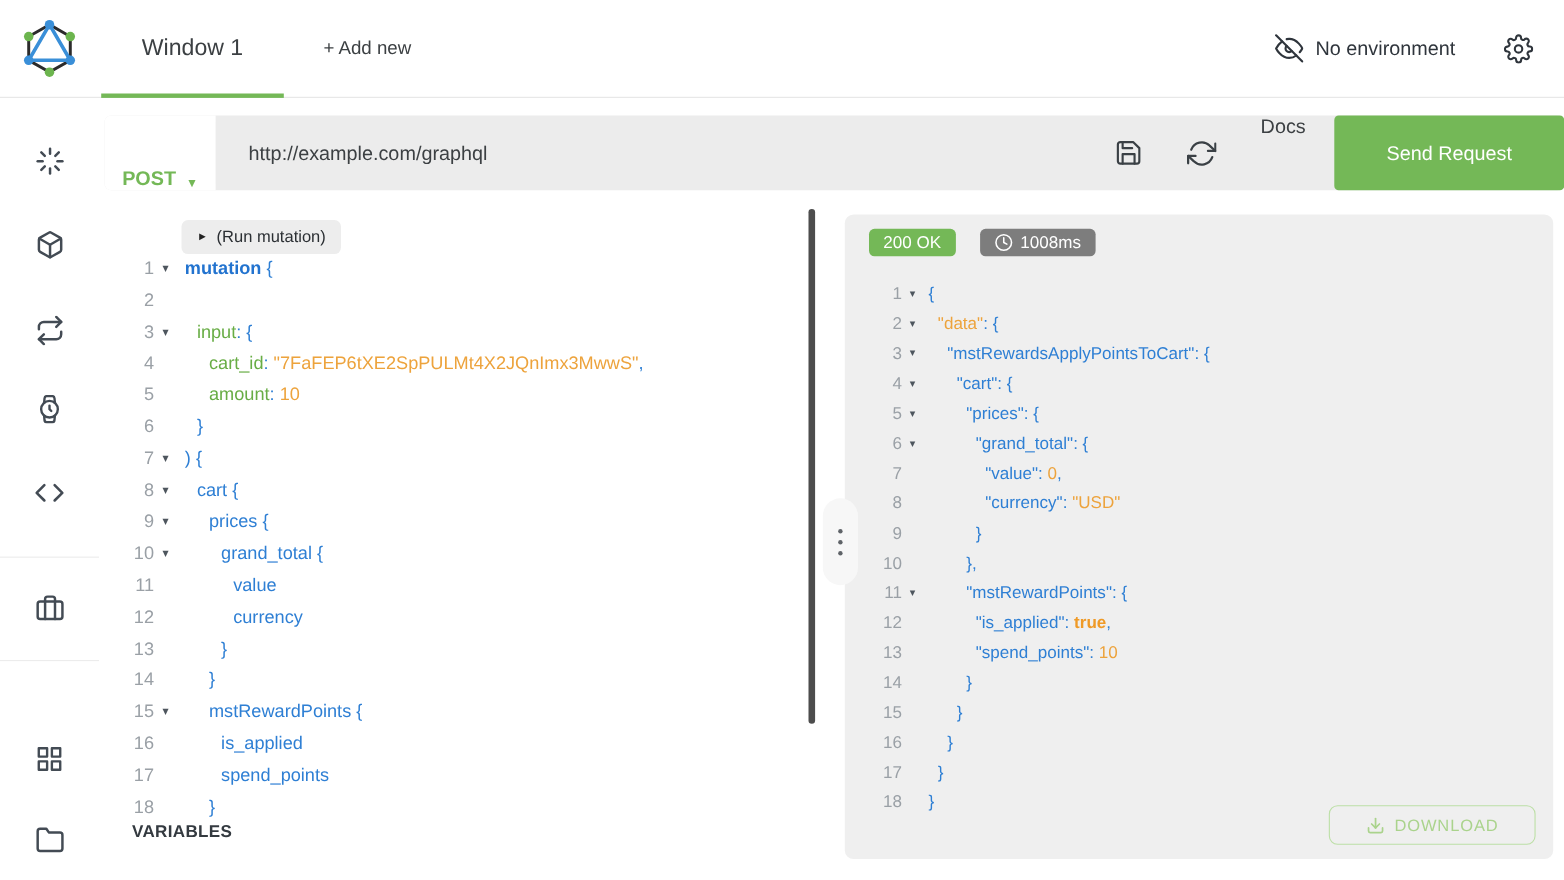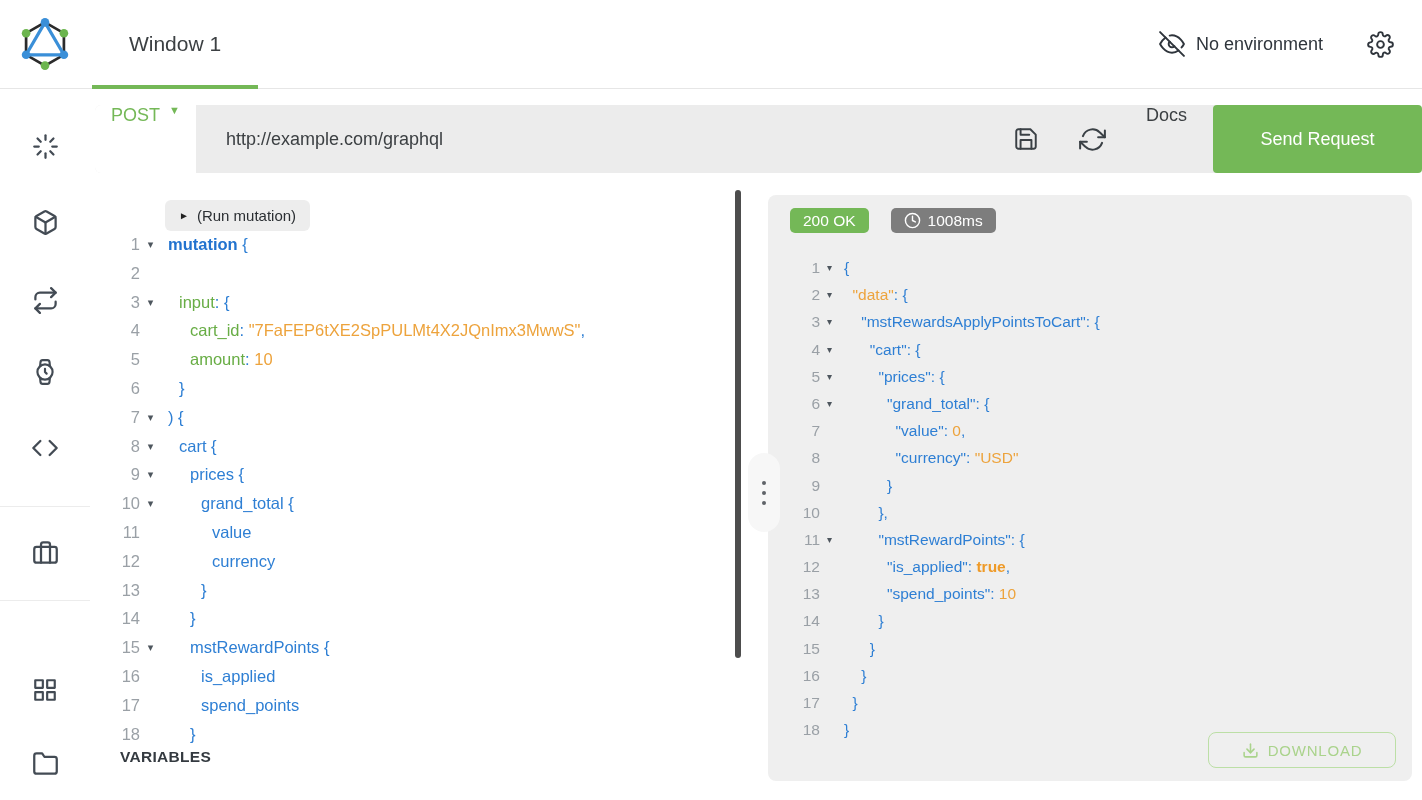--- a/index.html
+++ b/index.html
@@ -27,22 +27,22 @@
 
   
   .sidebar{position:absolute;left:0;top:90px;width:90px;height:710px;background:#fff;}
   .sb-btn{position:absolute;left:25px;width:40px;height:40px;display:flex;align-items:center;
     justify-content:center;cursor:pointer;}
   .sb-divider{position:absolute;left:0;width:90px;height:1px;background:#ececec;}
 
   
   .urlbar{position:absolute;left:95px;top:105px;width:1327px;height:68px;background:var(--bar-bg);
     border-radius:6px;display:flex;align-items:stretch;}
-  .method{width:101px;background:#fff;border-radius:6px 0 0 6px;display:flex;align-items:flex-start;
-    justify-content:center;gap:9px;color:var(--brand-green);font-size:18px;cursor:pointer;flex:none;}
+  .method{width:101px;background:#fff;border-radius:6px 0 0 6px;display:flex;align-items:flex-end;
+    justify-content:center;gap:9px;color:var(--brand-green);font-size:18px;cursor:pointer;flex:none;font-weight:bold;}
   .method .caret{font-size:11px;line-height:1;}
   .url-field{flex:1;display:flex;align-items:center;}
   .url-field input{width:100%;border:none;background:transparent;outline:none;font-size:18px;
     color:var(--ink);padding-left:30px;font-family:"Liberation Sans", sans-serif;}
   .bar-actions{display:flex;gap:40px;margin-right:26px;flex:none;}
   .bar-icon{display:flex;align-items:center;cursor:pointer;}
   .docs{font-size:18px;cursor:pointer;}
   .send-btn{flex:none;width:209px;border:none;background:var(--brand-green);color:#fff;
     font-size:18px;border-radius:4px;cursor:pointer;font-family:"Liberation Sans", sans-serif;}
 
@@ -122,20 +122,23 @@
         <g fill="#6cb54e">
           <circle cx="15" cy="30" r="8"></circle>
             <circle cx="85" cy="30" r="8"></circle>
             <circle cx="50" cy="90" r="8"></circle>
         </g>
       </svg>
     </div>
     <div class="tab">
       <span>Window 1</span>
       <span class="underline"></span>
+    </div>
+    <div class="add-new">
+      <span>+ Add new</span>
     </div>
     <div class="spacer"></div>
     <div class="env">
       <span>
         <svg width="26" height="26" viewBox="0 0 24 24" fill="none" stroke="#2f353c" stroke-width="1.8" stroke-linecap="round" stroke-linejoin="round">
           <path d="M17.94 17.94A10.07 10.07 0 0 1 12 20c-7 0-11-8-11-8a18.45 18.45 0 0 1 5.06-5.94M9.9 4.24A9.12 9.12 0 0 1 12 4c7 0 11 8 11 8a18.5 18.5 0 0 1-2.16 3.19m-6.72-1.07a3 3 0 1 1-4.24-4.24"></path>
           <line x1="1" y1="1" x2="23" y2="23"></line>
         </svg>
       </span>
       <span>No environment</span>

